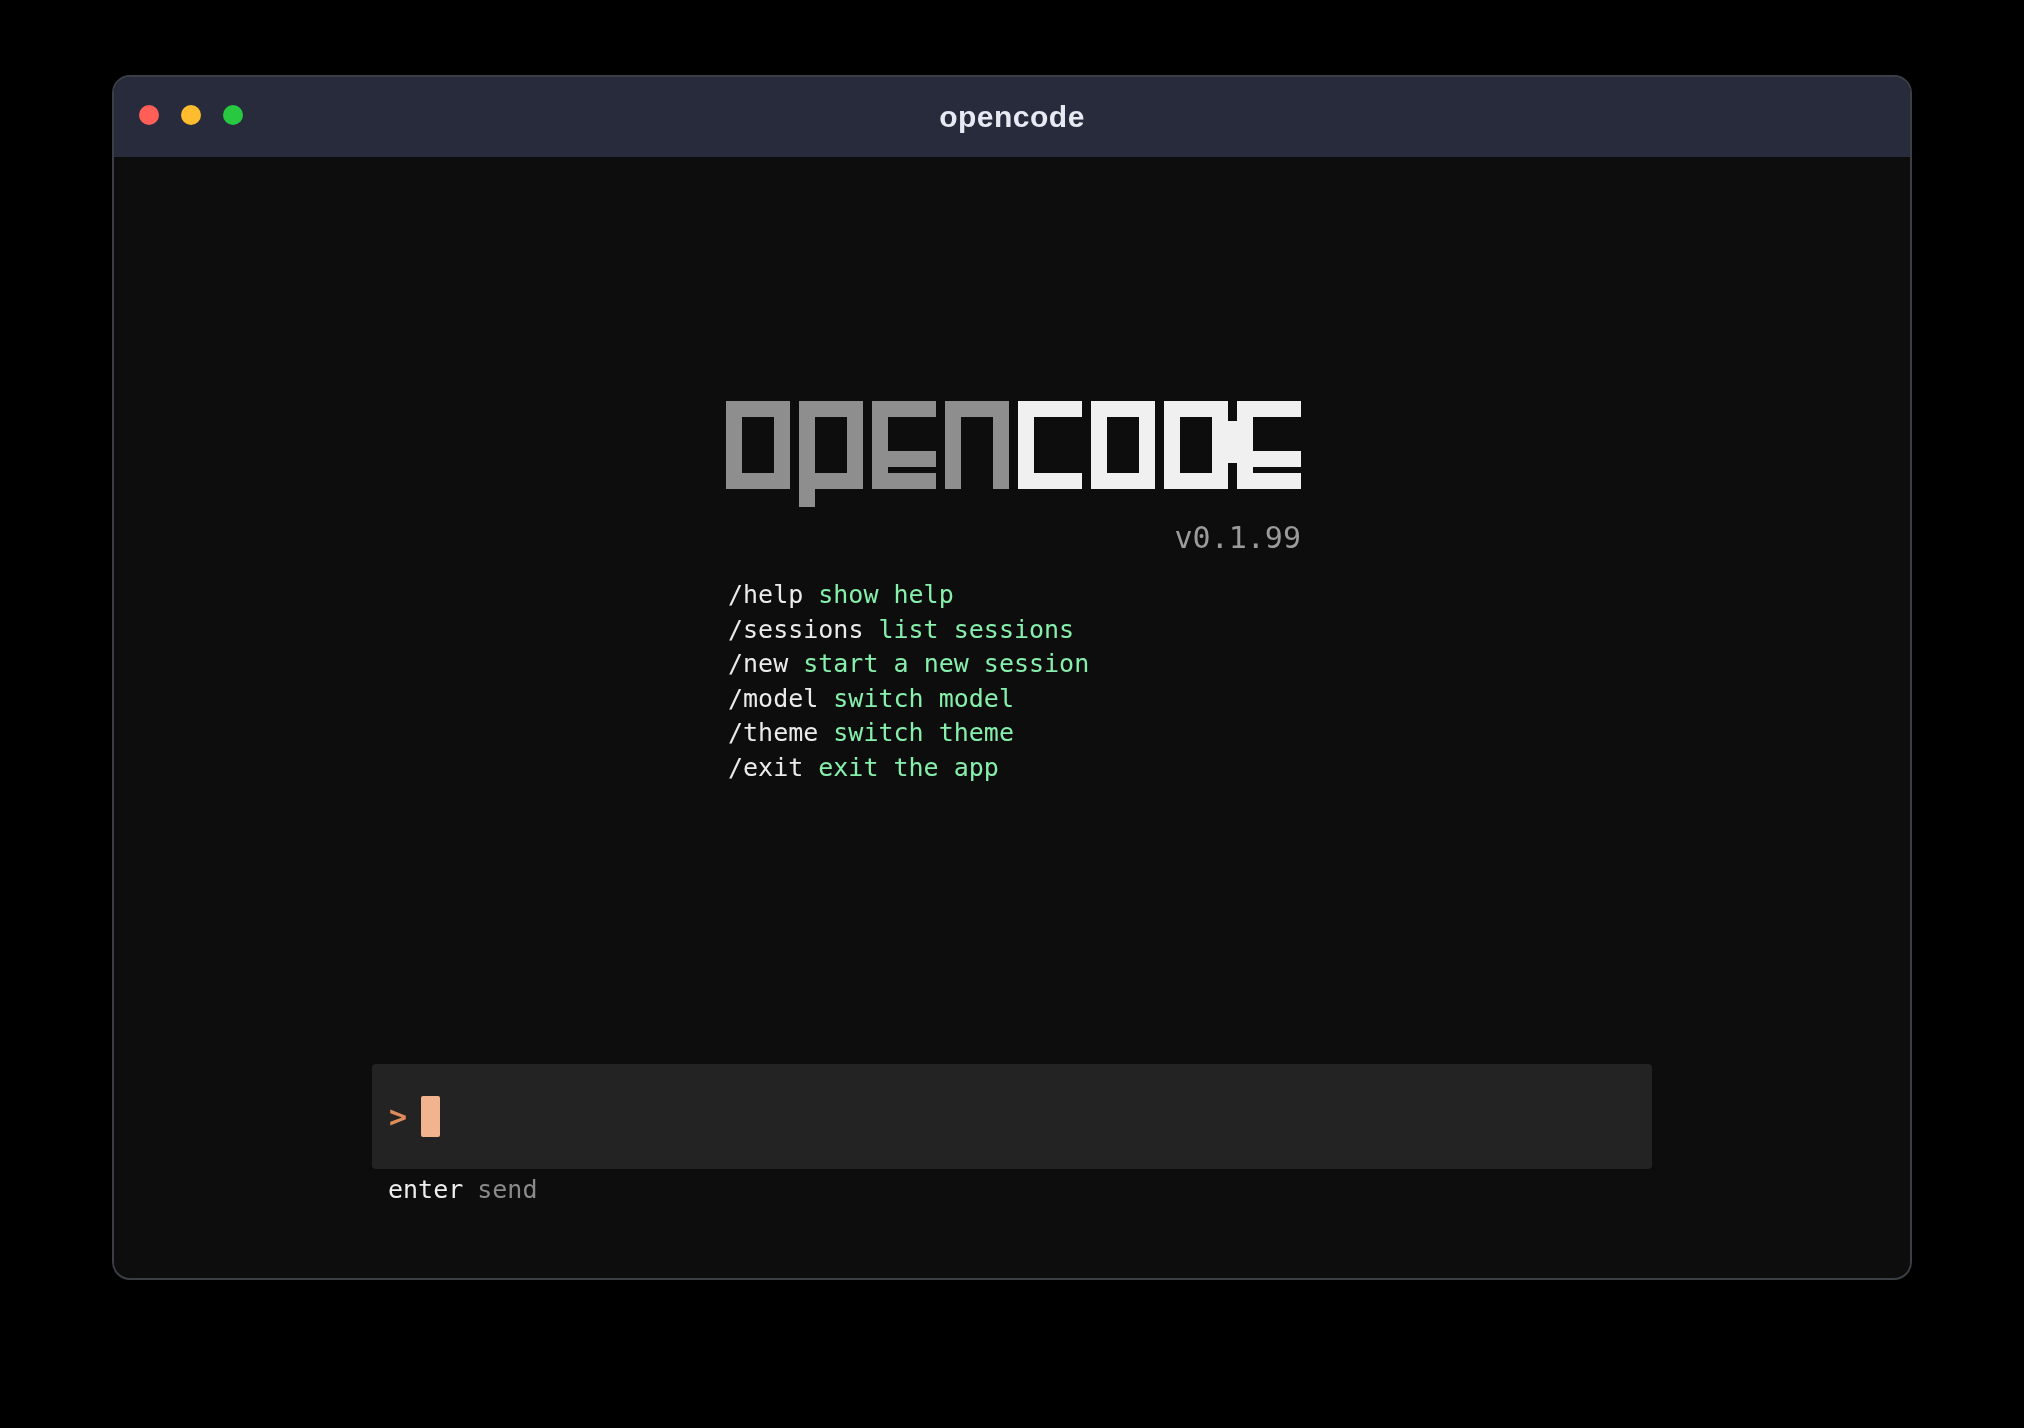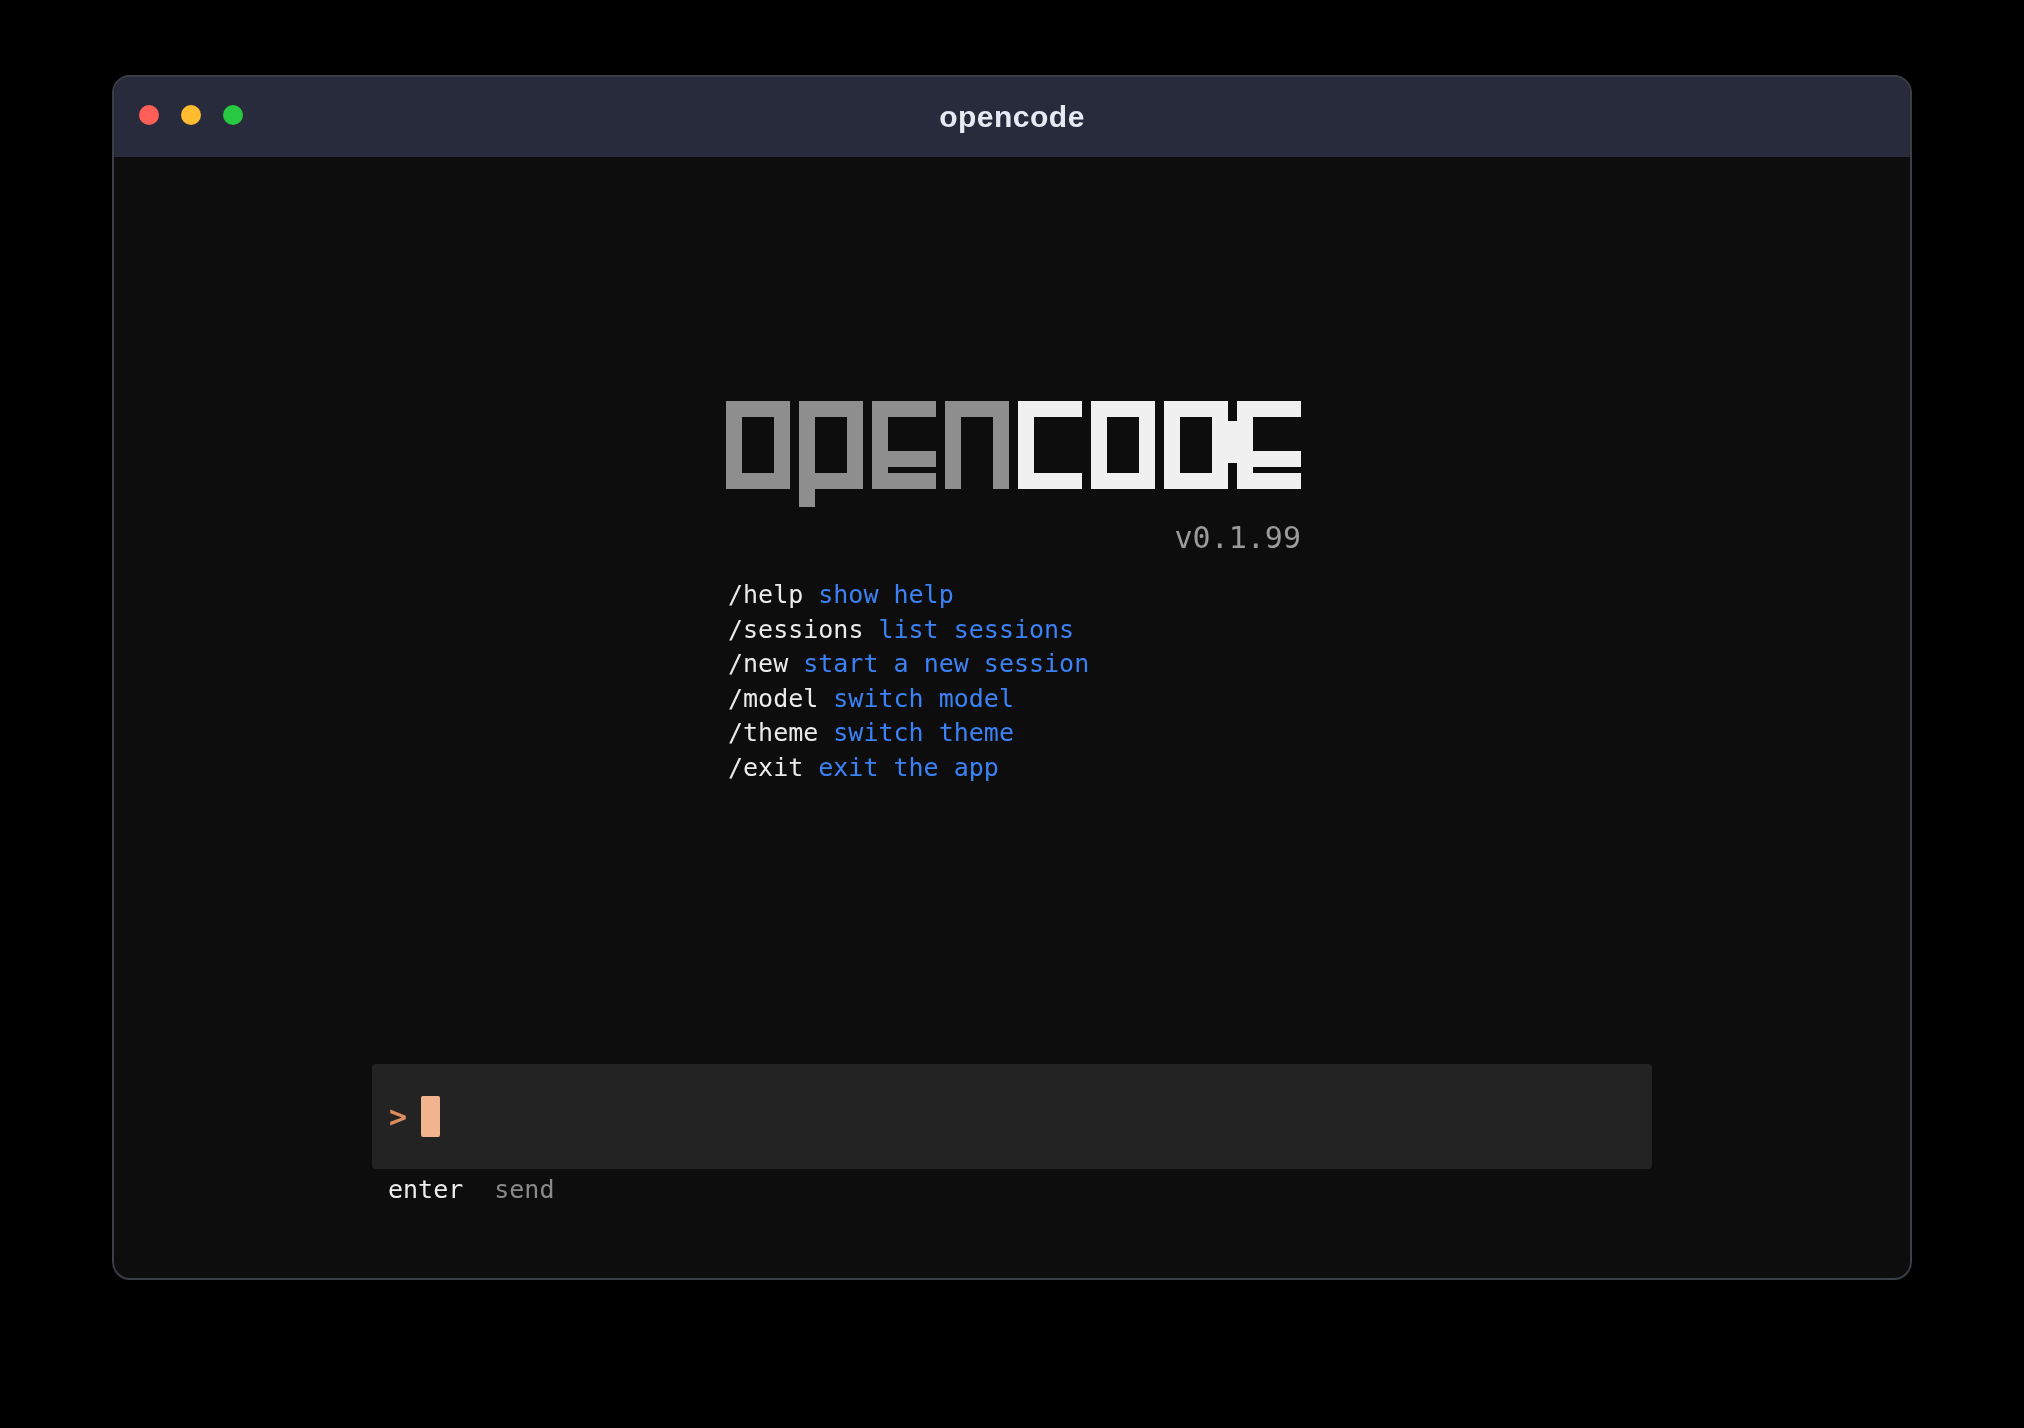--- a/index.html
+++ b/index.html
@@ -22,33 +22,33 @@
   .logo-row{display:flex;gap:9px;}
   .logo-letter{position:relative;width:64px;height:88px;}
   .logo-letter i{position:absolute;display:block;}
   .version{position:absolute;top:118px;right:0;font-size:30px;line-height:38px;
            color:#9b9b9b;}
 
   
   .commands{position:absolute;left:614px;top:501px;font-size:25px;line-height:34.5px;}
   .cmd-row{display:flex;gap:15px;white-space:pre;}
   .cmd{color:#ebebeb;text-align:right;}
-  .desc{color:#3b82f6;}
+  .desc{color:#86efac;}
 
   
   .input-panel{position:absolute;left:258px;top:987px;width:1280px;height:105px;
                background:#232323;border-radius:4px;display:flex;align-items:center;
                padding-left:17px;box-sizing:border-box;cursor:text;}
   .prompt{font-weight:700;font-size:30px;line-height:30px;}
   .cursor{width:19px;height:41px;margin-left:14px;border-radius:2px;display:block;}
 
   
   .statusbar{position:absolute;left:274px;top:1096px;width:1264px;
              display:flex;justify-content:space-between;font-size:25px;line-height:34px;}
-  .pair{display:flex;gap:31px;}
+  .pair{display:flex;gap:14px;}
   .white{color:#eeeeee;}
   .gray{color:#8a8a8a;}
 </style>
 </head>
 <body>
 
 <div class="window">
 
   <div class="titlebar">
     <div class="lights">

